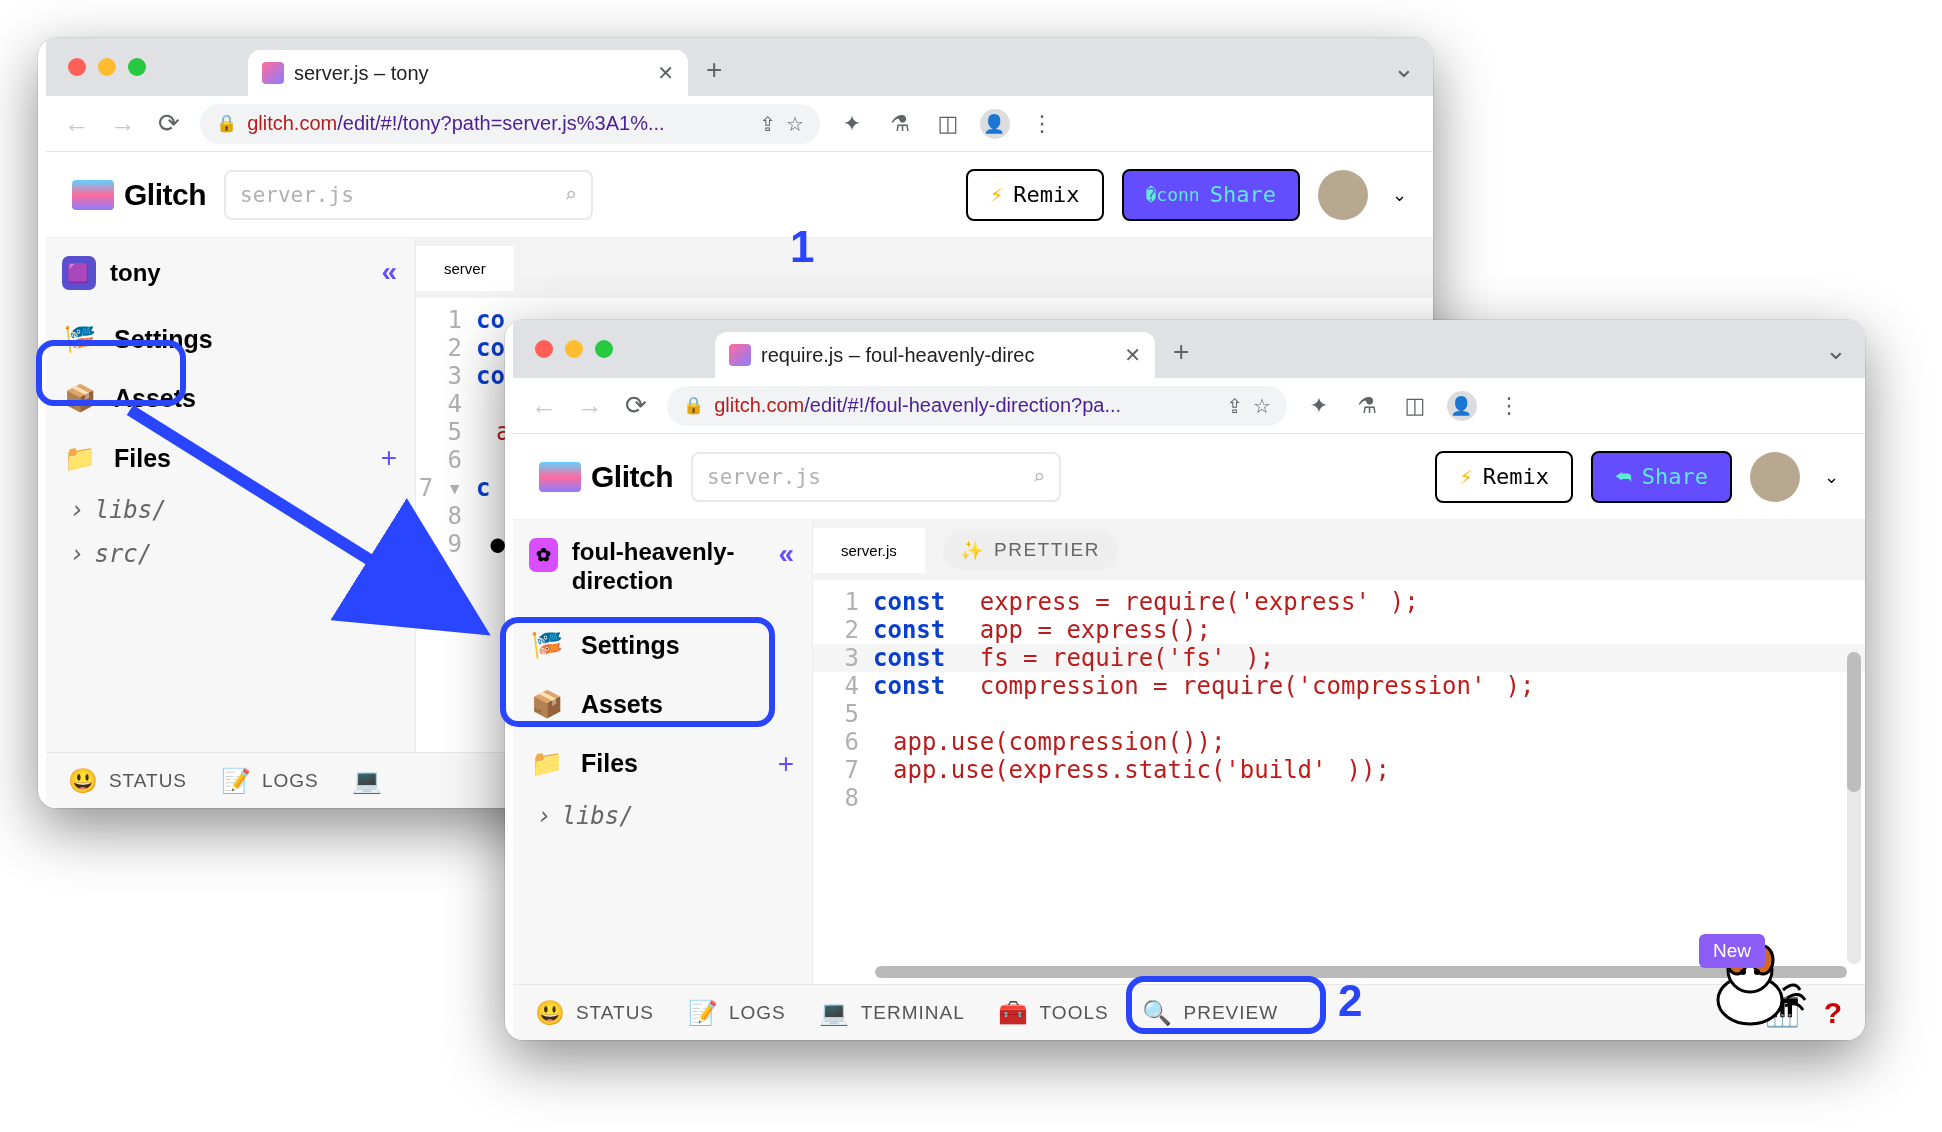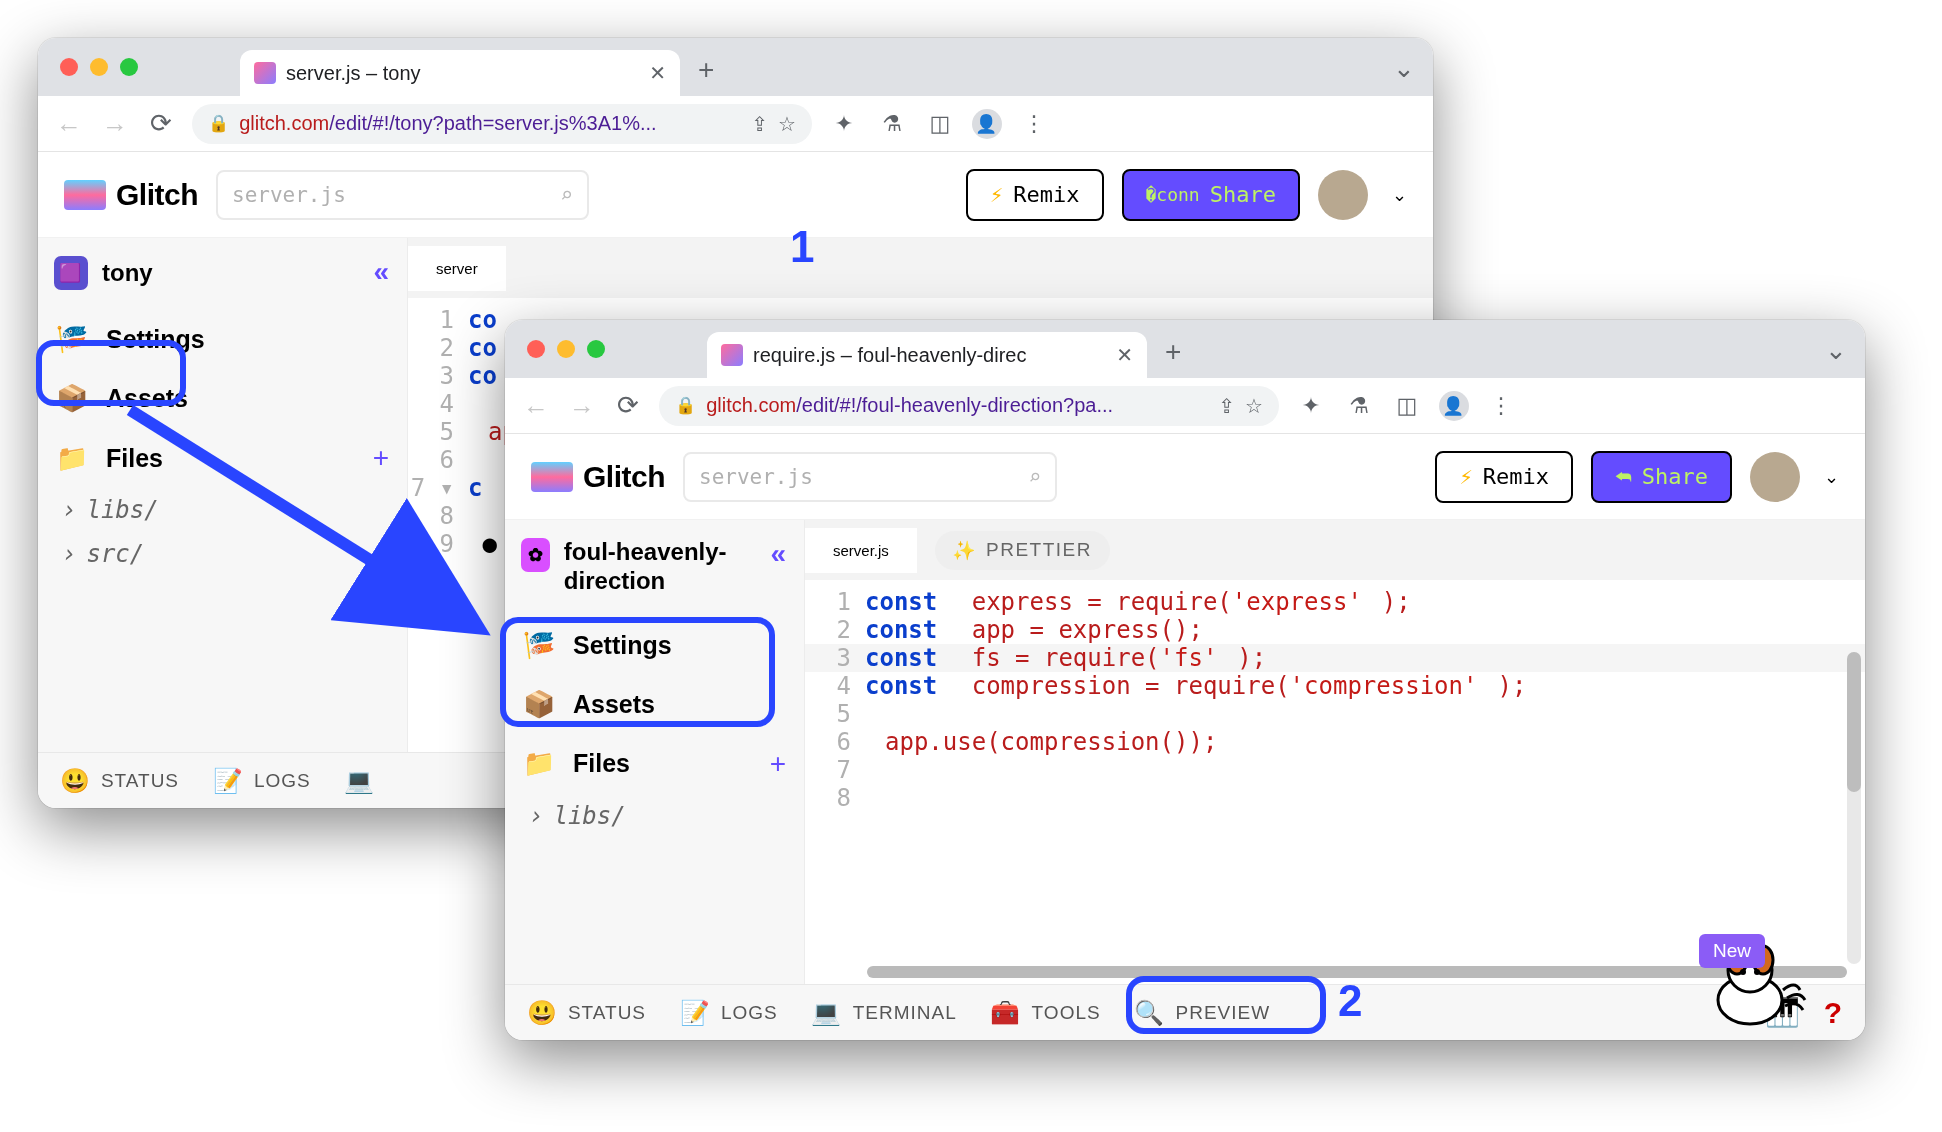--- a/index.html
+++ b/index.html
@@ -9,20 +9,21 @@
     position: relative;
     width: 1942px;
     height: 1132px;
   }
   .window {
     position: absolute;
     background: #fff;
     border-radius: 18px;
     box-shadow: 0 20px 60px rgba(0,0,0,0.45), 0 0 0 1px rgba(0,0,0,0.08);
     overflow: hidden;
+    padding-left: 8px;
   }
   .win1 { left: 38px; top: 38px; width: 1395px; height: 770px; }
   .win2 { left: 505px; top: 320px; width: 1360px; height: 720px; }
 
   .chrome-top { height: 58px; background: #dfe1e5; display:flex; align-items:flex-end; padding: 0 14px 0 22px; position:relative; }
   .traffic { position:absolute; left:22px; top:20px; display:flex; gap:12px; }
   .dot { width:18px; height:18px; border-radius:50%; }
   .red { background:#ff5f57; } .yel { background:#febc2e; } .grn { background:#28c840; }
   .tab { margin-left: 180px; background:#fff; border-radius: 12px 12px 0 0; height:46px; width:440px; display:flex; align-items:center; padding:0 14px; gap:10px; font-size:20px; color:#202124; position:relative; }
   .favicon { width:22px; height:22px; background: linear-gradient(135deg,#ff6b9d,#8b7dff); border-radius:4px; }
@@ -43,21 +44,21 @@
   .avatar-ico { width:30px; height:30px; border-radius:50%; background:#dadce0; display:flex; align-items:center; justify-content:center; font-size:18px; color:#5f6368; }
 
   .app { display:flex; flex-direction:column; height: calc(100% - 114px); }
   .app-header { height:86px; display:flex; align-items:center; padding:0 26px; gap:18px; border-bottom:1px solid #f1f1f1; }
   .glitch-logo { display:flex; align-items:center; gap:10px; font-weight:800; font-size:30px; letter-spacing:-0.5px; }
   .glitch-ico { width:42px; height:30px; background: linear-gradient(180deg,#62d0ff,#ff6b9d,#8b7dff); border-radius:4px; }
   .search { flex:1; max-width:480px; height:50px; border:2px solid #e9e9e9; border-radius:8px; display:flex; align-items:center; padding:0 14px; font-family: ui-monospace, Menlo, monospace; font-size:21px; color:#b0b0b0; gap:10px; }
   .search .mag { margin-left:auto; color:#bbb; }
   .btn { height:52px; padding:0 22px; border-radius:8px; display:flex; align-items:center; gap:10px; font-family: ui-monospace, Menlo, monospace; font-size:22px; font-weight:500; border: 2.5px solid #000; cursor:pointer; }
   .btn.remix { background:#fff; color:#000; }
-  .btn.share { background:#644cff; color:#bef264; border-color:#000; }
+  .btn.share { background:#644cff; color:#5eead4; border-color:#000; }
   .bolt { color:#ffb800; }
   .share-ico { font-size:18px; }
   .user-av { width:50px; height:50px; border-radius:50%; background:#b8a890; background-size:cover; }
   .caret { font-size:18px; margin-left:6px; }
 
   .app-body { flex:1; display:flex; min-height:0; }
   .sidebar { width:370px; background:#f7f7f7; border-right:1px solid #ececec; display:flex; flex-direction:column; padding-top:8px; position:relative; }
   .proj { padding:10px 16px; display:flex; align-items:center; gap:14px; font-size:24px; font-weight:700; }
   .proj-ico { width:34px; height:34px; border-radius:7px; background:#5a4fcf; display:flex; align-items:center; justify-content:center; font-size:18px; }
   .collapse { position:absolute; right:18px; top:18px; font-size:28px; color:#644cff; font-weight:700; }
@@ -365,20 +366,21 @@
             <div class="code-row">
               <span class="gutter">5</span>
               <span class="code-text"><span class="plain"></span></span>
             </div>
             <div class="code-row">
               <span class="gutter">6</span>
               <span class="code-text"><span class="plain">app.use(compression());</span></span>
             </div>
             <div class="code-row">
               <span class="gutter">7</span>
+              <span class="code-text"><span class="plain">app.use(express.static(</span><span class="str">'build'</span><span class="plain">));</span></span>
             </div>
             <div class="code-row">
               <span class="gutter">8</span>
               <span class="code-text"><span class="plain"></span></span>
             </div>
           </div>
         <div class="new-badge">New</div>
         <svg class="doggy" viewBox="0 0 120 100">
           <ellipse cx="55" cy="70" rx="32" ry="24" fill="#fff" stroke="#000" stroke-width="3"></ellipse>
           <circle cx="55" cy="40" r="22" fill="#fff" stroke="#000" stroke-width="3"></circle>

